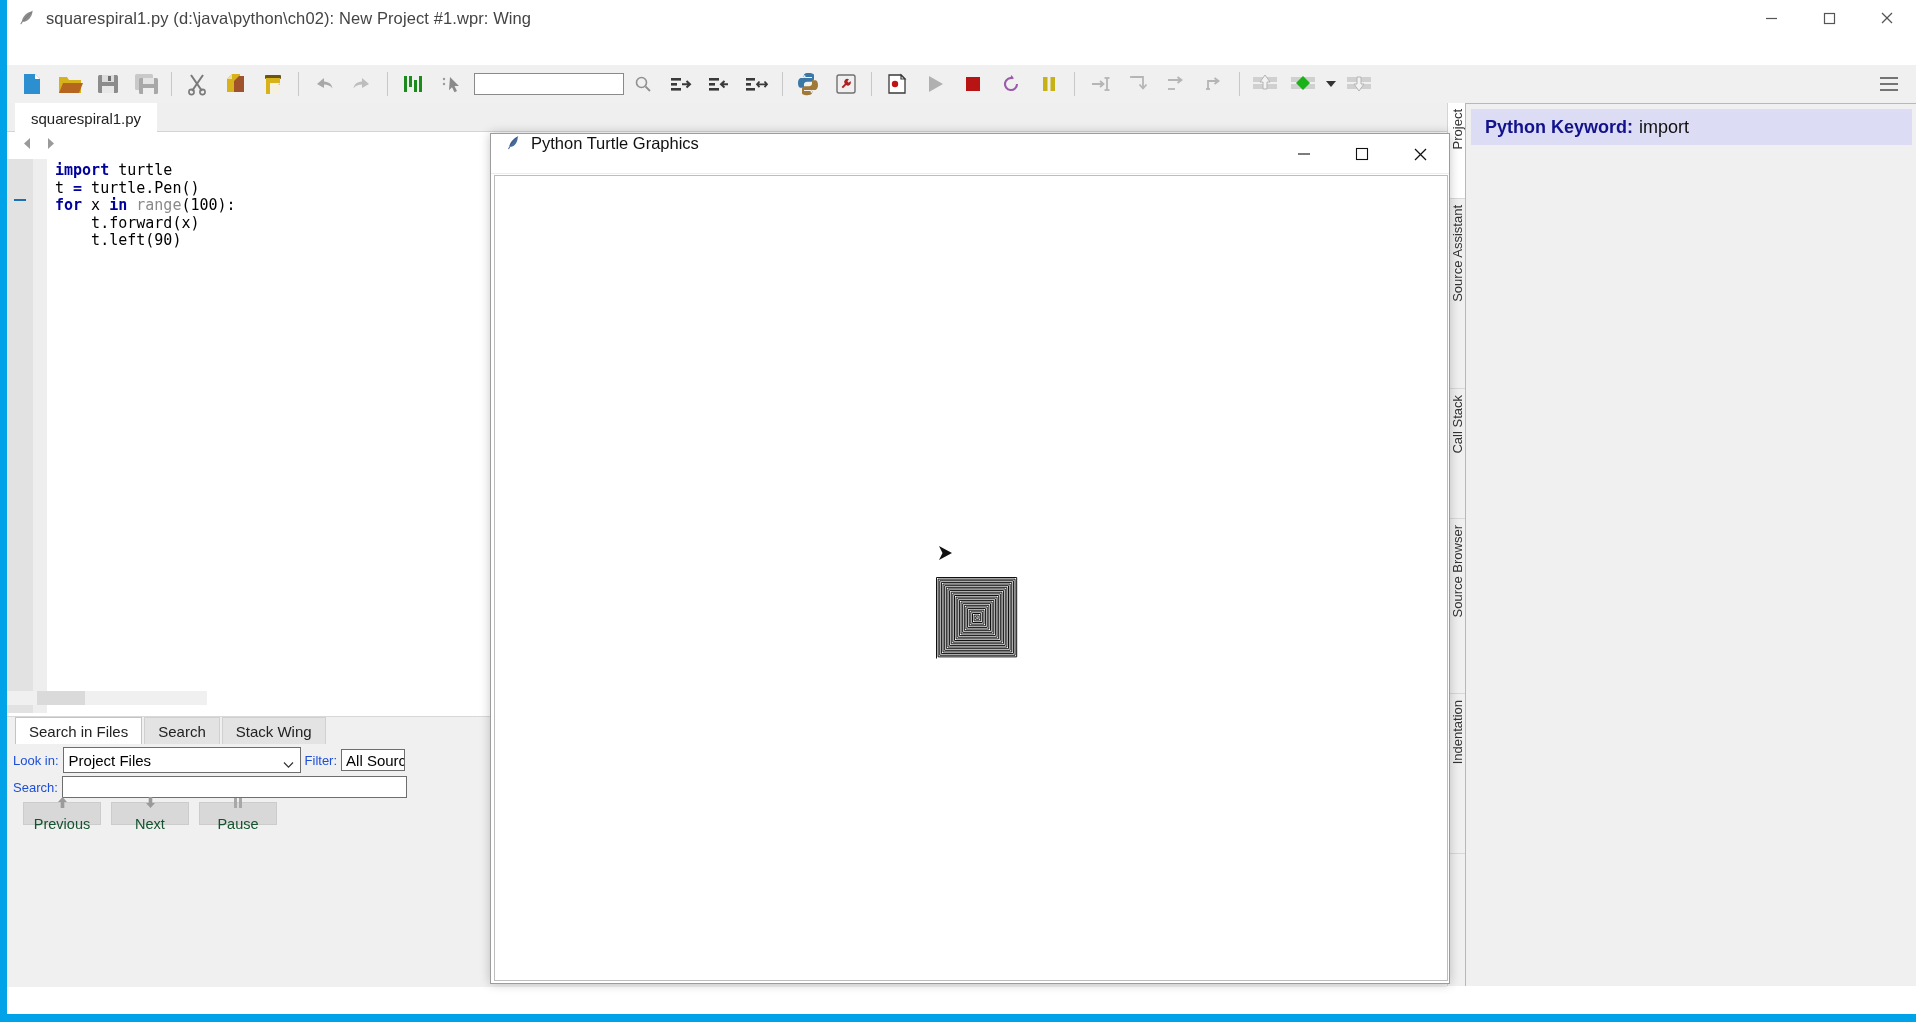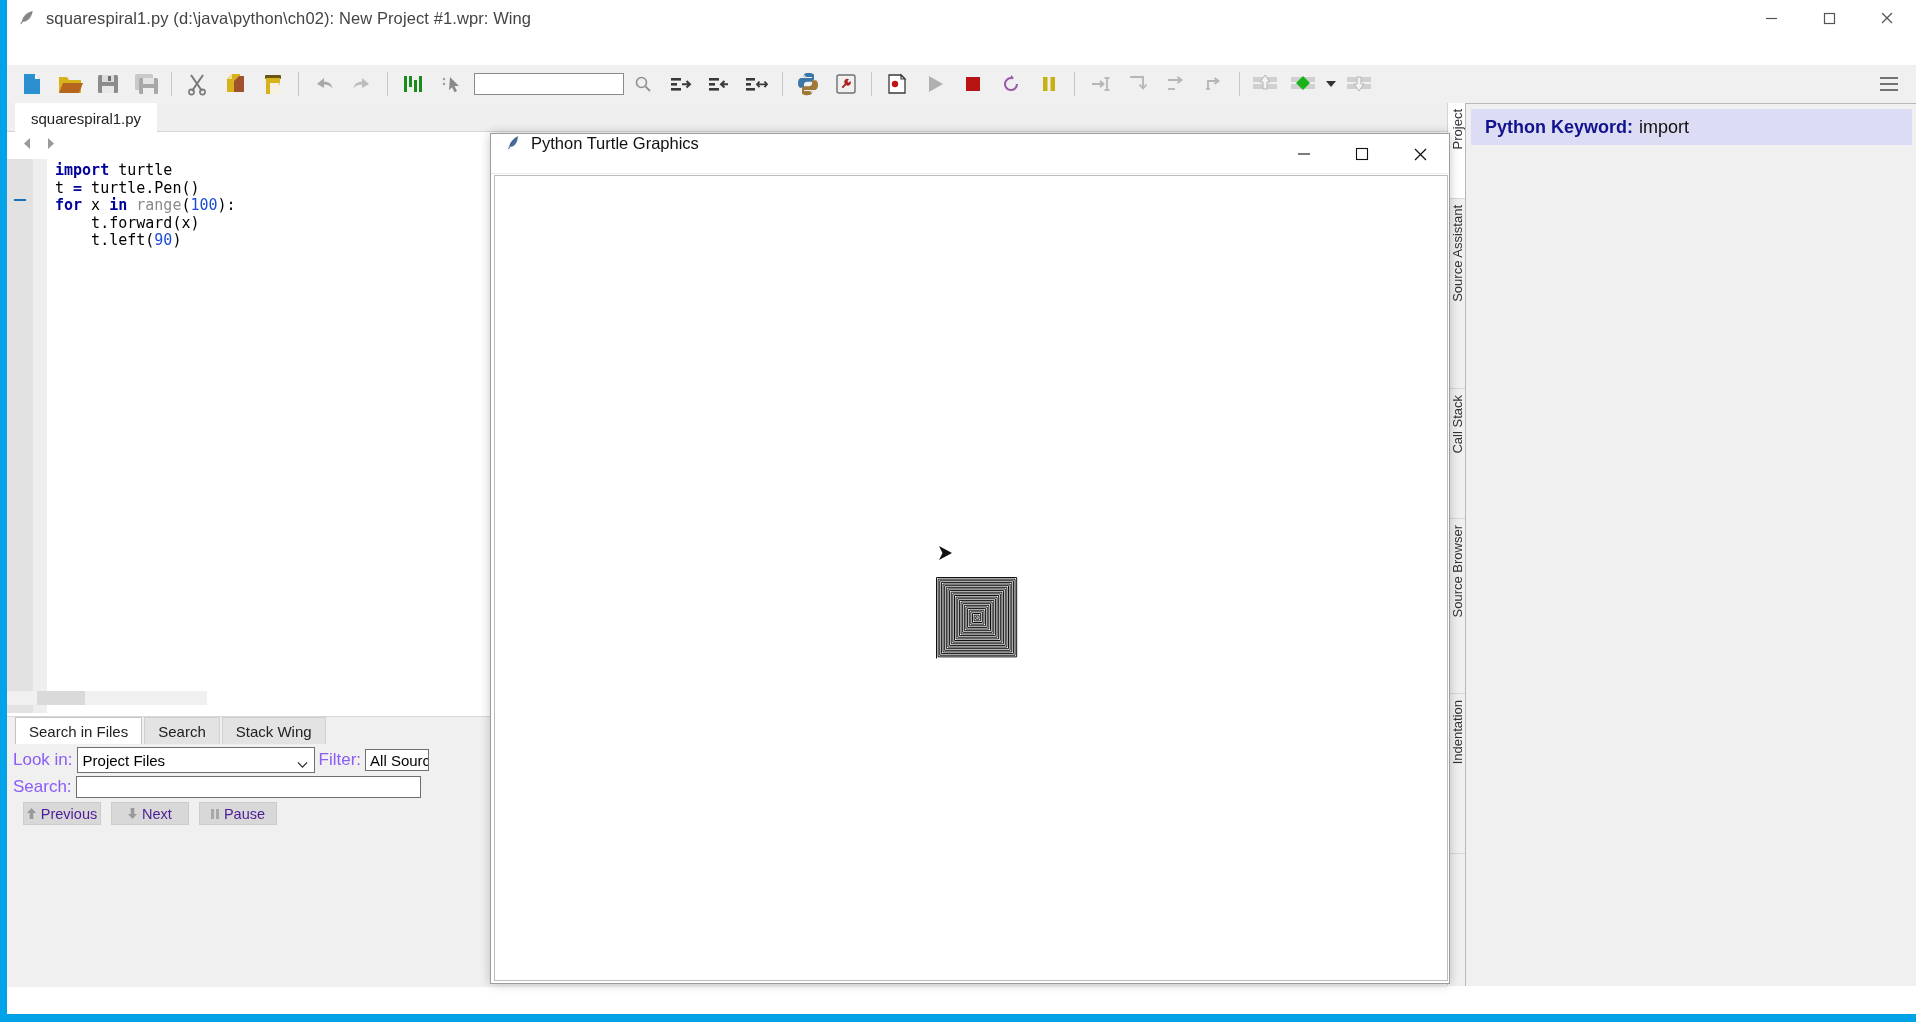--- a/index.html
+++ b/index.html
@@ -182,21 +182,21 @@
     padding-left: 8px;
     padding-top: 3px;
     font-family: "DejaVu Sans Mono", "Liberation Mono", monospace;
     font-size: 15px;
     line-height: 17.5px;
     white-space: pre;
     color: #000000;
   }
   .kw { color: #00009c; font-weight: bold; }
   .bi { color: #8a8a8a; }
-  .num { color: #1d4ed8; }
+  .num { color: #000000; }
   .pl  { color: #000000; }
 
   
   .mini-hscroll {
     position: absolute;
     left: 7px; top: 691px;
     width: 200px; height: 14px;
     background: #f0f0f0;
   }
   .mini-hscroll .thumb {
@@ -244,22 +244,22 @@
     background: #f0f0f0;
     padding: 4px 6px;
   }
   .bp-row {
     display: flex;
     align-items: center;
     height: 24px;
     margin-bottom: 3px;
   }
   .bp-label {
-    font-size: 17px;
-    color: #8b5cf6;
+    font-size: 13px;
+    color: #1d4ed8;
     margin-right: 4px;
     white-space: nowrap;
   }
   .bp-select {
     width: 238px; height: 26px;
     border: 1px solid #6e6e6e;
     background: #ffffff;
     font-size: 15px;
     display: flex; align-items: center;
     padding-left: 5px;
@@ -290,25 +290,26 @@
   .bp-buttons {
     display: flex;
     gap: 10px;
     margin-top: 3px;
     padding-left: 10px;
   }
   .bp-btn {
     width: 78px; height: 23px;
     background: #d8d8d8;
     border: 1px solid #cccccc;
-    color: #4c1d95;
+    color: #14532d;
     font-size: 14.5px;
     display: flex; align-items: center; justify-content: center;
     gap: 5px;
     cursor: default;
+    flex-direction: column;
   }
 
   
   .vtabstrip {
     position: absolute;
     left: 1447px; top: 103px;
     width: 18px; height: 883px;
     background: #f0f0f0;
     border-left: 1px solid #d4d4d4;
   }

